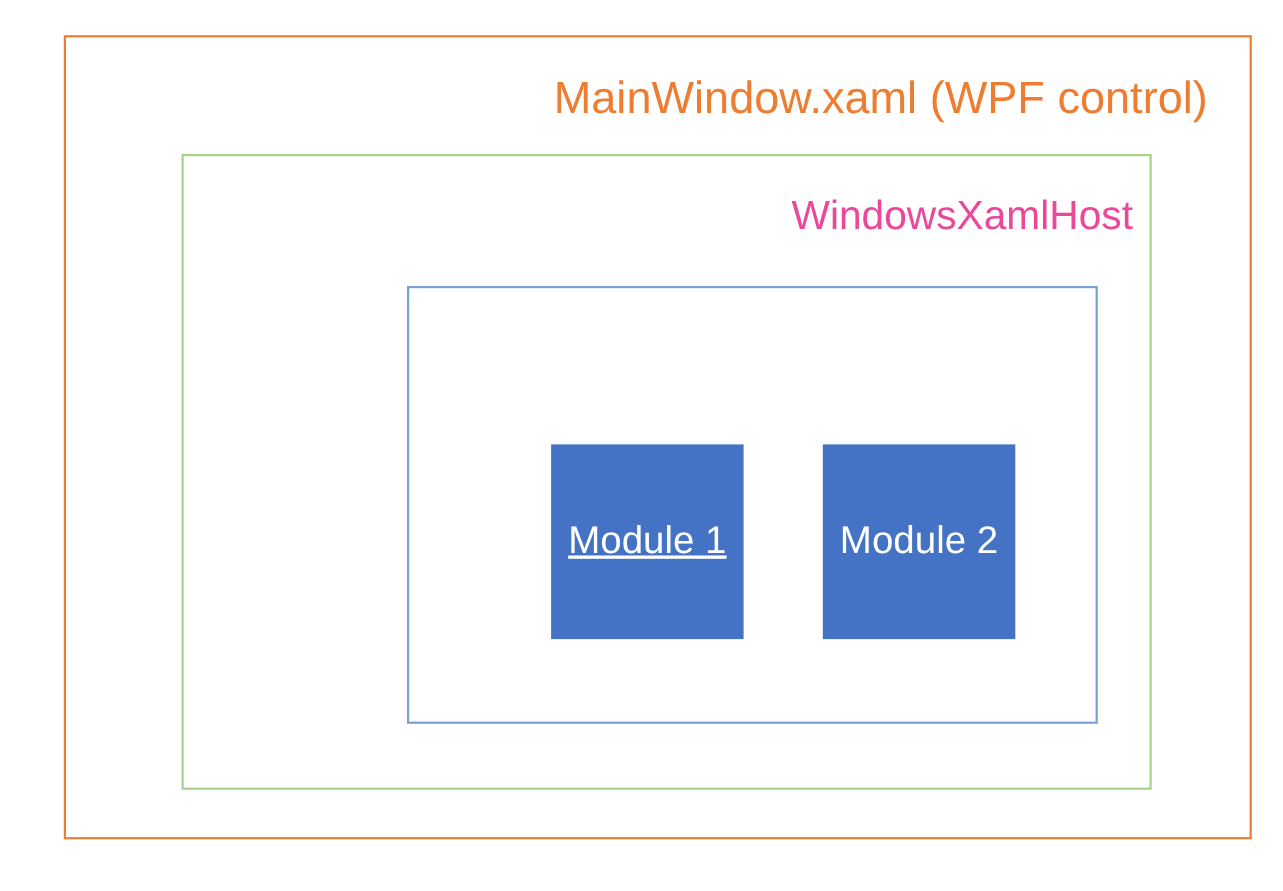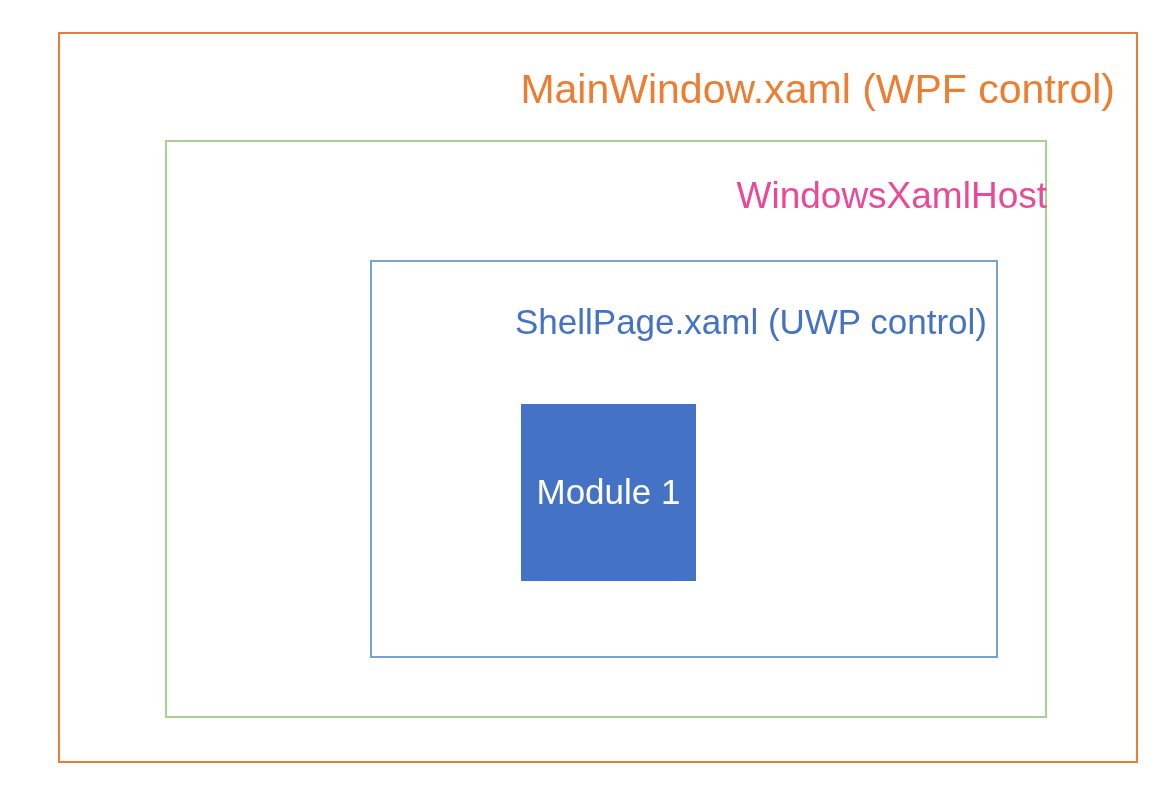--- a/index.html
+++ b/index.html
@@ -58,21 +58,20 @@
     background: transparent;
   }
 
   
   .label {
     position: absolute;
     text-align: right;
     white-space: nowrap;
     line-height: 1.1;
     font-weight: 400;
-    padding-left: 17px;
   }
   .label-outer {
     left: 58px;
     top: 67px;
     width: 1040px;
     font-size: 41px;
     color: #ED7D31;
   }
   .label-middle {
     left: 165px;
@@ -99,21 +98,21 @@
     color: #ffffff;
     display: flex;
     align-items: center;
     justify-content: center;
     text-align: center;
     font-size: 35px;
     line-height: 1.28;
     box-sizing: border-box;
     padding: 0 14px;
   }
-  .module-1 { left: 521px; }
+  .module-1 { left: 501px; text-decoration: underline; }
   .module-2 { left: 748px; }
 
   .module-label {
     display: block;
     width: 100%;
   }
 </style>
 </head>
 <body>
 
@@ -122,20 +121,22 @@
   <div class="rect-outer"></div>
 
   <div class="label label-outer">MainWindow.xaml (WPF control)</div>
 
   <div class="rect-middle"></div>
 
   <div class="label label-middle">WindowsXamlHost</div>
 
   <div class="rect-inner"></div>
 
-  <div class="label label-inner">ShellPage.xaml (UWP control)</div>
 
   <div class="module-box module-1">
     <span class="module-label">Module 1</span>
   </div>
 
+  <div class="module-box module-2">
+    <span class="module-label">Module 2</span>
+  </div>
 
 </div>
 
 </body></html>

